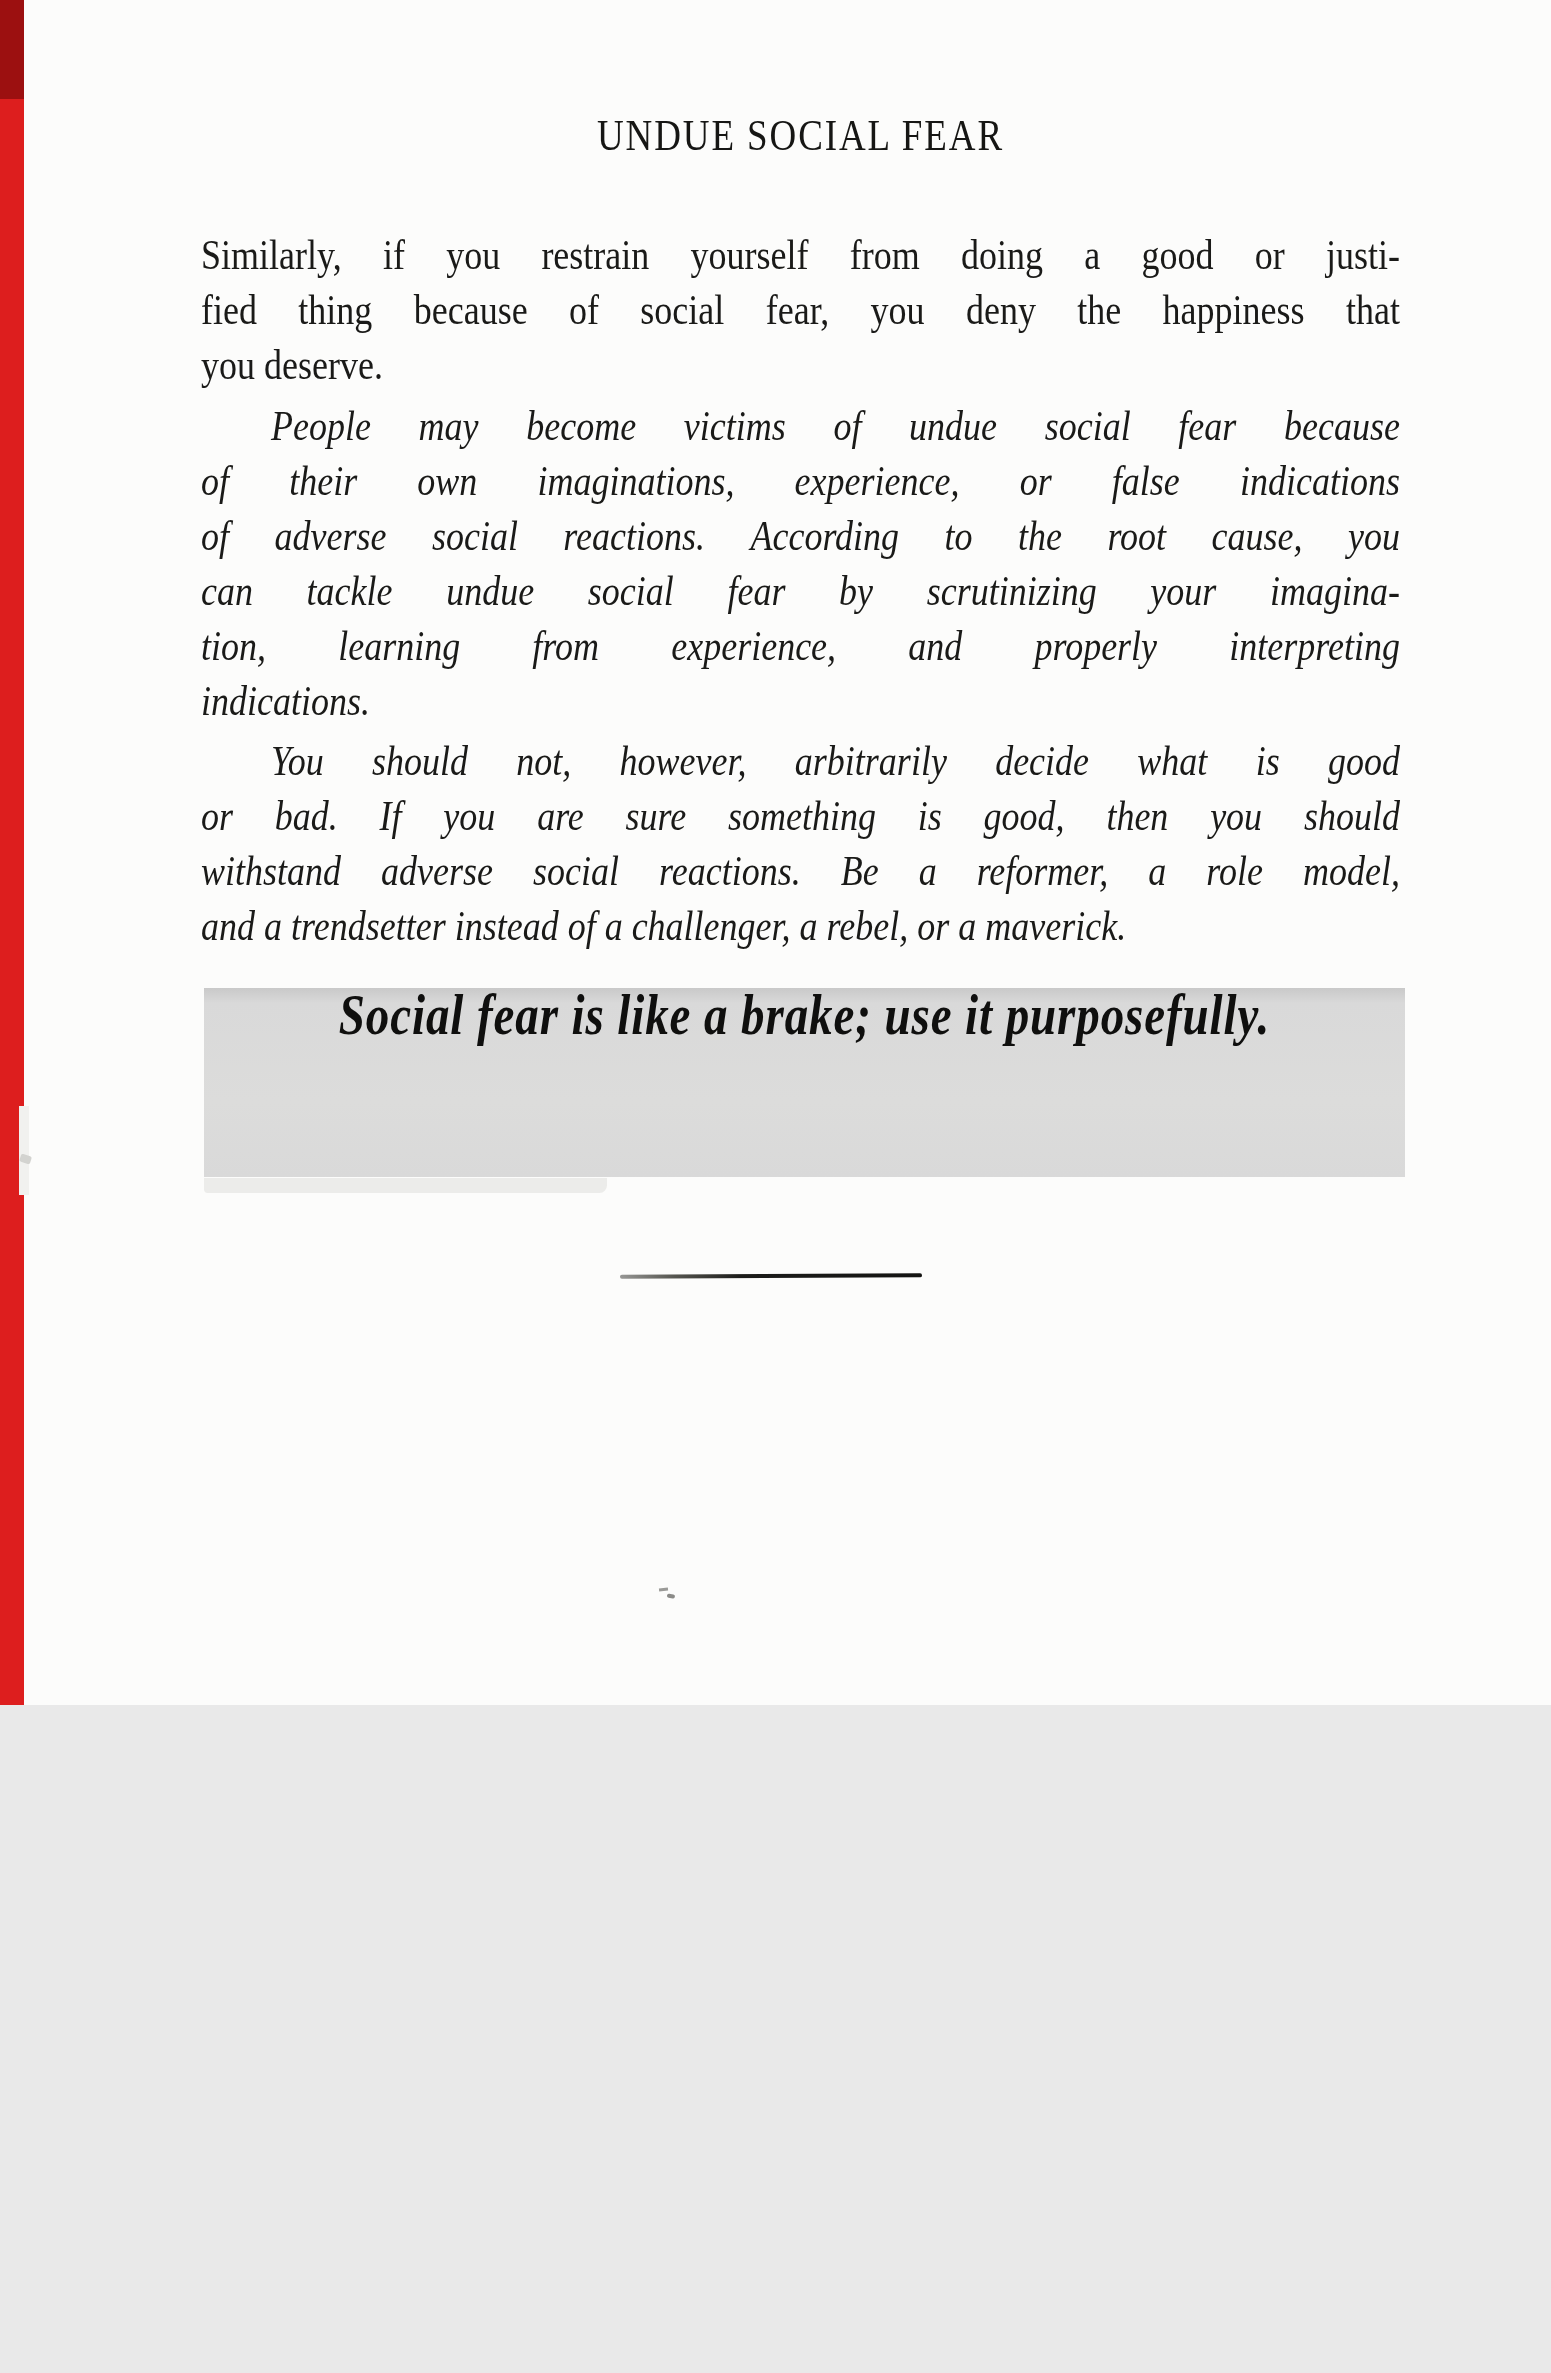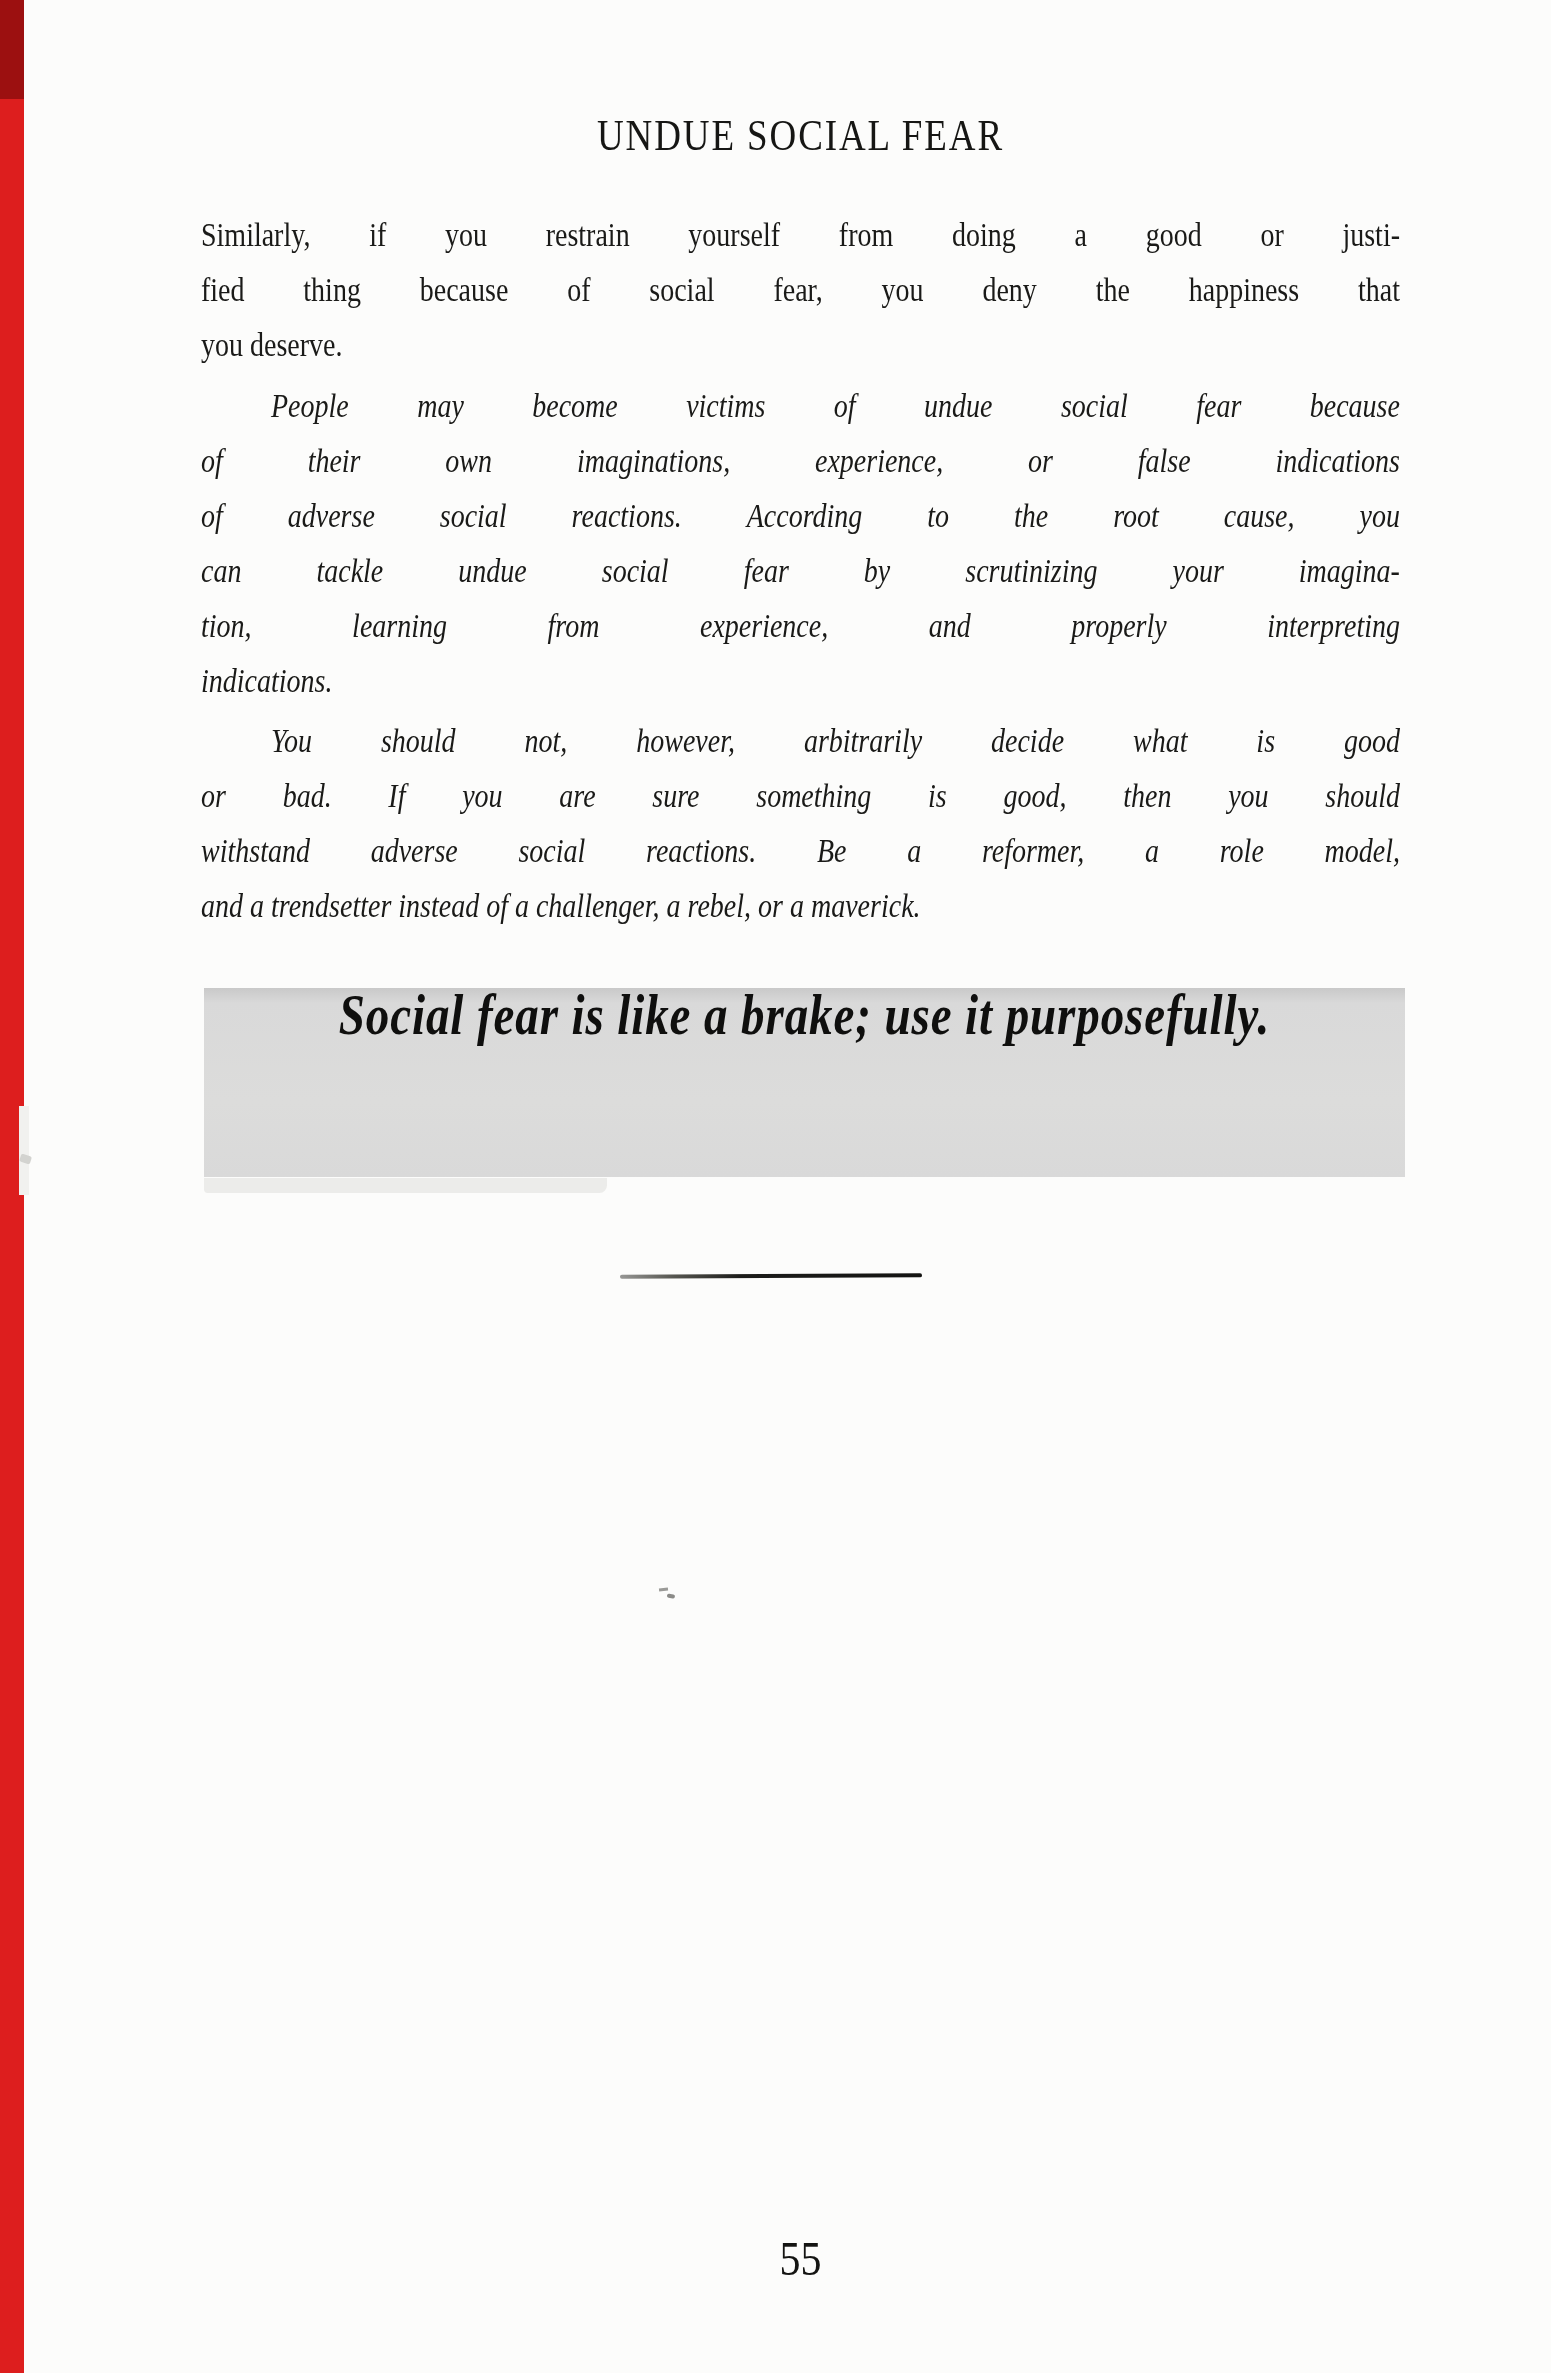--- a/index.html
+++ b/index.html
@@ -1,39 +1,39 @@
 <!DOCTYPE html>
 <html style="font-size:15px"><head>
 <meta charset="utf-8">
 <style>
   html,body{margin:0;padding:0;background:#e9e9e9;}
   .page{
     position:relative;
-    width:1552px;height:2373px;
+    width:1552px;height:1705px;
     background:#fcfcfb;
     font-family:"Liberation Serif","DejaVu Serif",serif;
     color:#1a1a18;
     overflow:hidden;
   }
   
   .edge-stripe{position:absolute;left:0;top:0;width:24px;height:2373px;}
   .edge-stripe .seg-top{position:absolute;left:0;top:0;width:100%;height:99px;}
   .edge-stripe .seg-main{position:absolute;left:0;top:99px;width:100%;height:2274px;}
 
   .running-head{
     position:absolute;left:201px;top:114px;width:1199px;
     text-align:center;
     font-size:37px;letter-spacing:1.9px;
     transform:scaleY(1.18);transform-origin:50% 50%;
     color:#161614;
   }
 
   .body-text{
-    position:absolute;left:201px;top:208px;width:1199px;
-    font-size:28px;
+    position:absolute;left:201px;top:228px;width:1199px;
+    font-size:36px;
   }
   .para + .para{margin-top:5.6px;font-style:italic;}
   .line{
     height:55px;line-height:55px;
     transform:scaleY(1.18);transform-origin:50% 55%;
     white-space:nowrap;
   }
   .line.just{display:flex;justify-content:space-between;}
   .line.indent{padding-left:70px;}
   .line.plain{text-align:left;}

